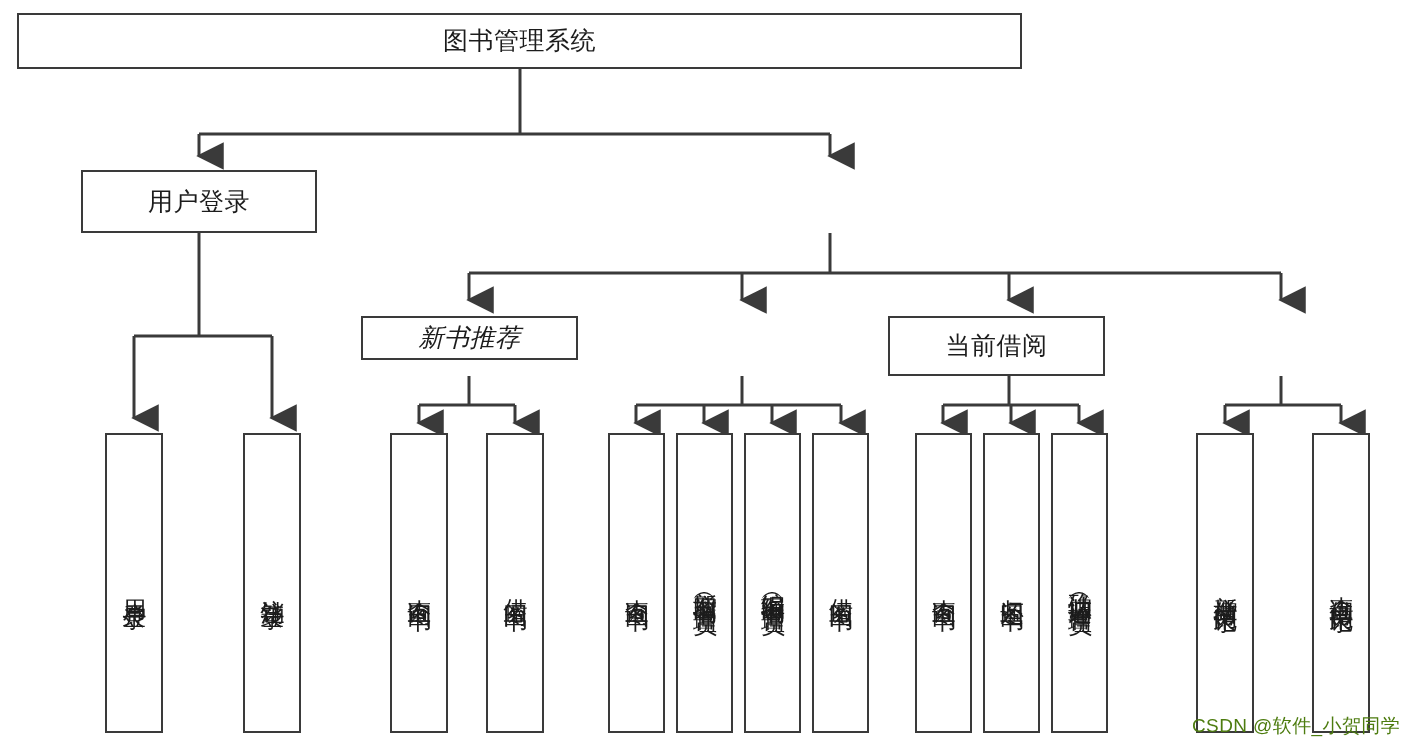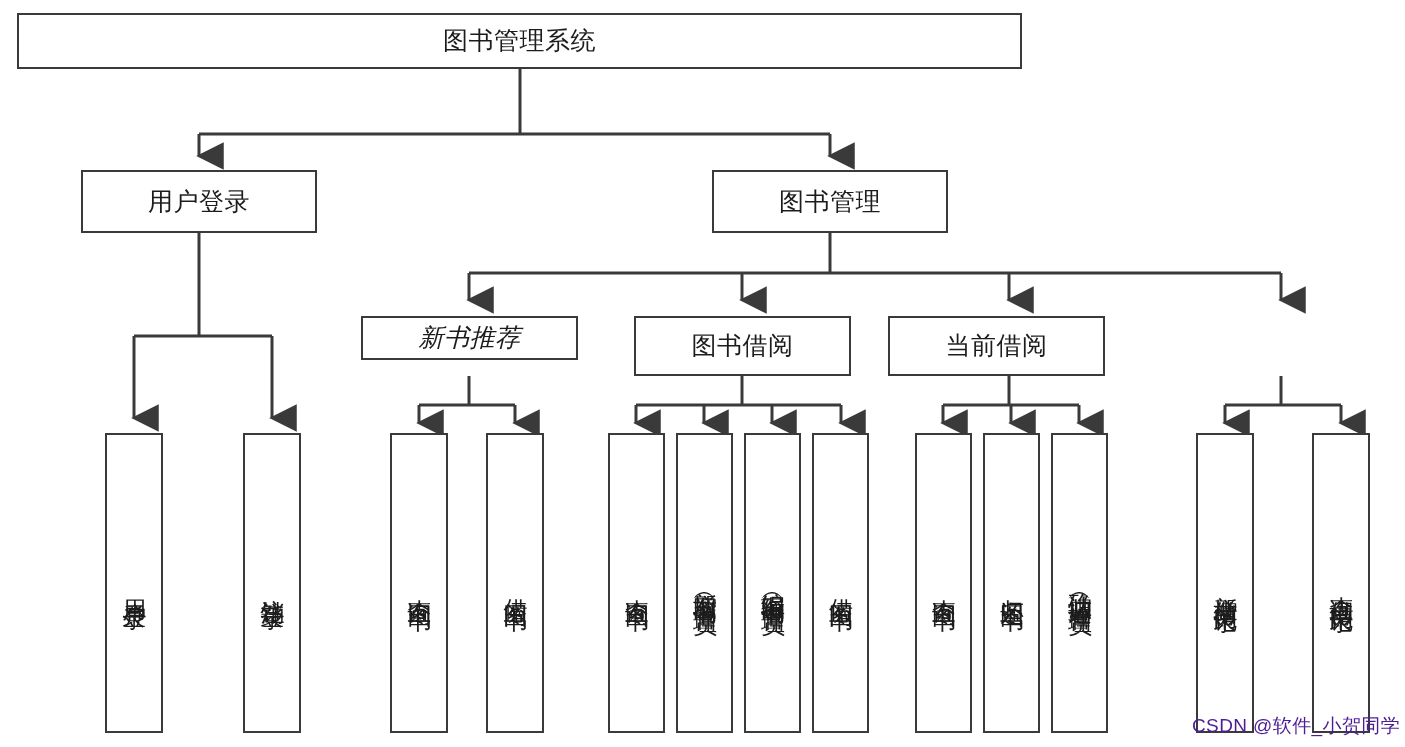--- a/index.html
+++ b/index.html
@@ -62,21 +62,21 @@
     font-size: 24px;
     line-height: 1.12;
     letter-spacing: 3px;
     white-space: nowrap;
   }
   .watermark {
     position: absolute;
     left: 1192px;
     top: 713px;
     font-size: 19px;
-    color: #4c1d95;
+    color: #4d7c0f;
     white-space: nowrap;
     letter-spacing: 0.4px;
   }
 </style>
 </head>
 <body>
 
 <div id="canvas">
 
   <svg class="wires" viewBox="0 0 1405 747" xmlns="http://www.w3.org/2000/svg">
@@ -131,29 +131,23 @@
     </g>
   </svg>
 
   <div class="node root h" style="left:17px; top:13px; width:1005px; height:56px;">
     <span class="lbl">图书管理系统</span>
   </div>
 
   <div class="node h" style="left:81px; top:170px; width:236px; height:63px;">
     <span class="lbl">用户登录</span>
   </div>
-  <div class="node h" style="left:712px; top:170px; width:236px; height:63px;">
-    <span class="lbl">图书管理</span>
-  </div>
 
   <div class="node h" style="left:361px; top:316px; width:217px; height:44px;font-style:italic;">
     <span class="lbl">新书推荐</span>
-  </div>
-  <div class="node h" style="left:634px; top:316px; width:217px; height:60px;">
-    <span class="lbl">图书借阅</span>
   </div>
   <div class="node h" style="left:888px; top:316px; width:217px; height:60px;">
     <span class="lbl">当前借阅</span>
   </div>
 
   <div class="node v" style="left:105px; top:433px; width:58px; height:300px;">
     <span class="lbl">用户登录</span>
   </div>
   <div class="node v" style="left:243px; top:433px; width:58px; height:300px;">
     <span class="lbl">注销登录</span>

